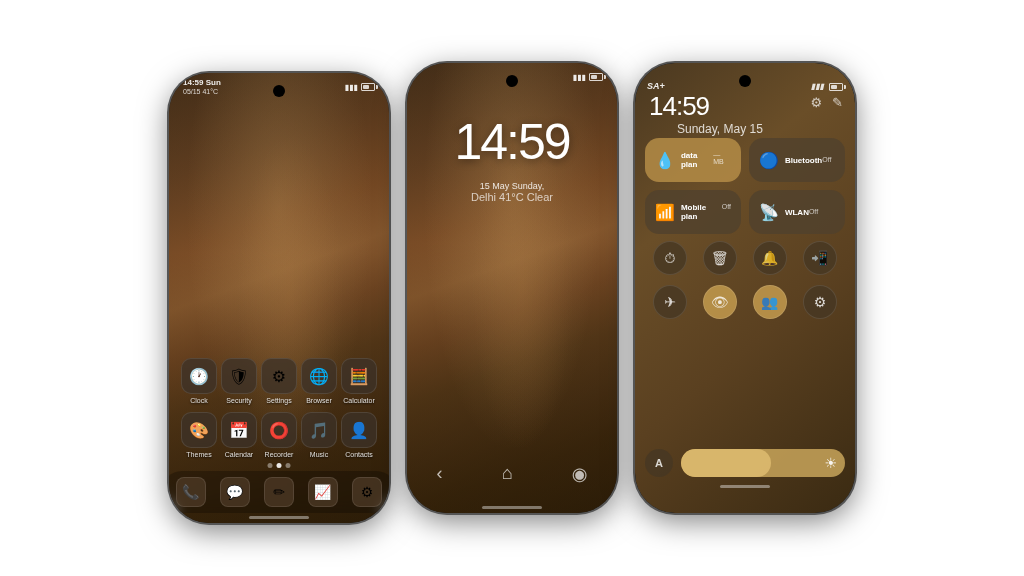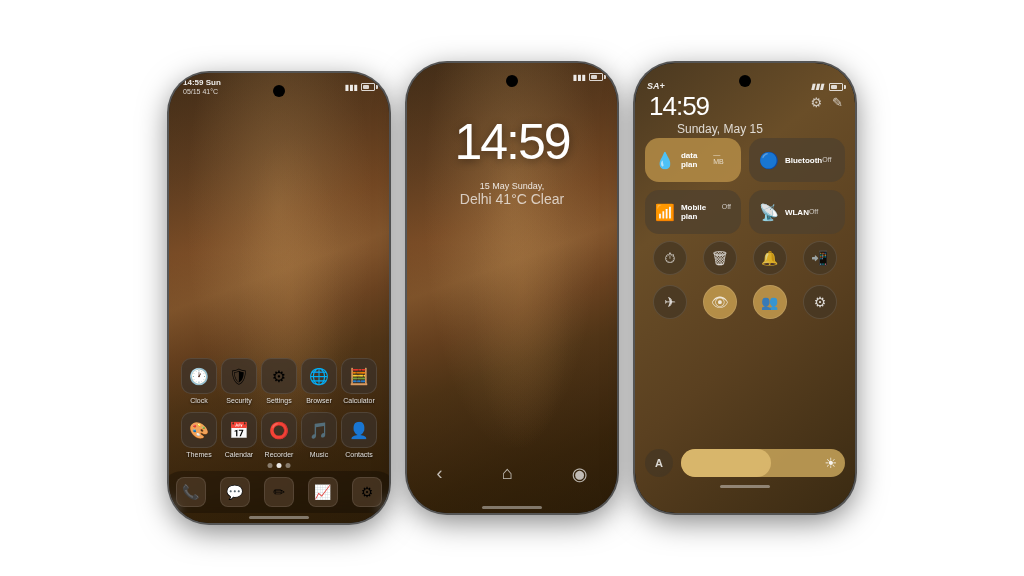--- a/index.html
+++ b/index.html
@@ -295,21 +295,21 @@
       text-shadow: 0 2px 8px rgba(0,0,0,0.4);
     }
 
     .lock-clock-date {
       font-size: 9px;
       color: rgba(255,255,255,0.85);
       margin-top: 10px;
     }
 
     .lock-clock-weather {
-      font-size: 14px;
+      font-size: 11px;
       color: rgba(255,255,255,0.7);
     }
 
     
     .control-screen {
       background: linear-gradient(
         140deg,
         #4a3820 0%,
         #6a4e28 30%,
         #5a4020 60%,

